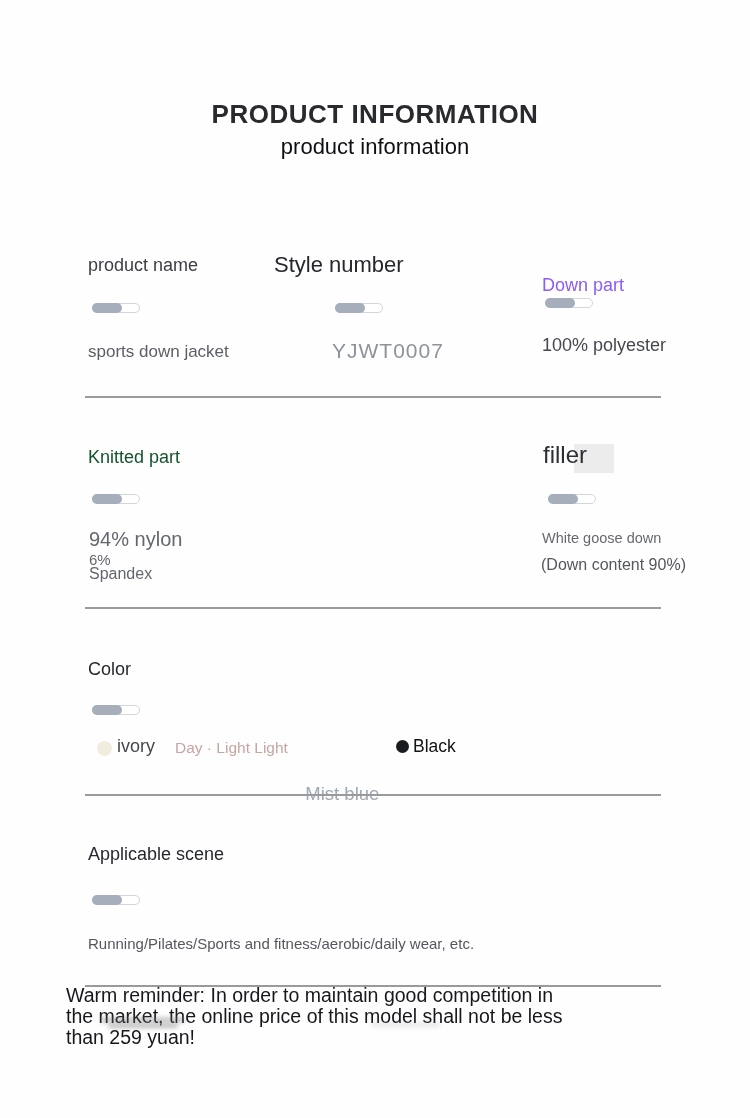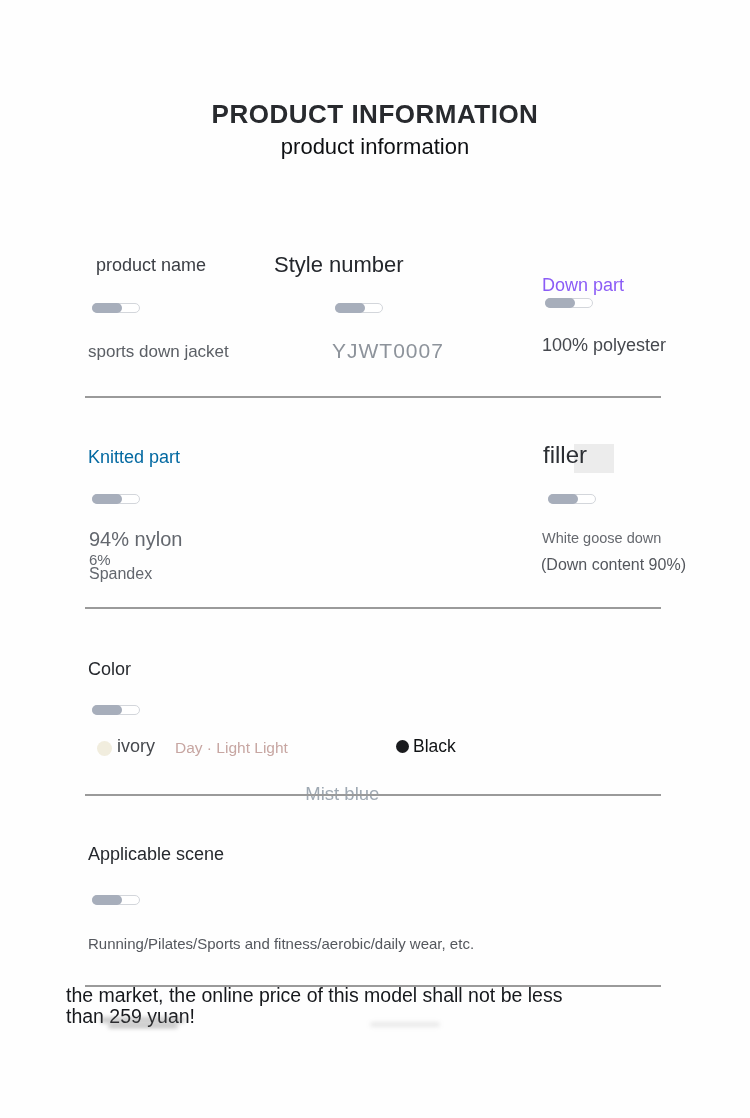--- a/index.html
+++ b/index.html
@@ -15,29 +15,29 @@
          color:#282a2e;letter-spacing:.5px;}
   .subtitle{left:0;right:0;top:134px;text-align:center;font-size:22px;color:#0e1013;}
 
   
   .bar{position:absolute;width:46px;height:8px;border:1px solid #d3d6db;border-radius:5px;background:#fff;}
   .bar-fill{position:absolute;left:-1px;top:-1px;width:30px;height:10px;border-radius:5px;background:#a7aebb;}
 
   .divider{position:absolute;left:85px;width:576px;height:2px;background:#9a9a9a;}
 
   
-  .lbl-product{left:88px;top:255px;font-size:18px;color:#3b3e44;margin-left:8px;}
+  .lbl-product{left:88px;top:255px;font-size:18px;color:#3b3e44;}
   .val-product{left:88px;top:342px;font-size:17px;color:#5b5f65;text-align:right;}
   .lbl-style{left:274px;top:252px;font-size:22px;color:#24272c;}
   .val-style{left:332px;top:339px;font-size:21px;color:#8d939b;letter-spacing:1px;}
   .lbl-down{left:542px;top:251px;font-size:18px;color:#8b5cf6;margin-top:24px;}
   .val-down{left:542px;top:335px;font-size:18px;color:#45484e;}
 
   
-  .lbl-knitted{left:88px;top:447px;font-size:18px;color:#0369a1;}
+  .lbl-knitted{left:88px;top:447px;font-size:18px;color:#14532d;}
   .val-nylon{left:89px;top:528px;font-size:20px;color:#63676e;}
   .val-6{left:89px;top:551px;font-size:15px;color:#63676e;}
   .val-spandex{left:89px;top:565px;font-size:16px;color:#63676e;}
   .filler-hl{position:absolute;left:574px;top:444px;width:40px;height:29px;background:#ececec;}
   .lbl-filler{left:543px;top:441px;font-size:24px;color:#2c2f34;}
   .val-goose{left:542px;top:530px;font-size:14.5px;color:#66696f;}
   .val-content{left:541px;top:556px;font-size:16px;color:#54575d;}
 
   
   .lbl-color{left:88px;top:659px;font-size:18px;color:#26292e;}
@@ -125,20 +125,21 @@
 
   <div class="t lbl-scene">Applicable scene</div>
   <div class="bar" style="left:92px;top:895px">
       <div class="bar-fill"></div>
     </div>
   <div class="t val-scene">Running/Pilates/Sports and fitness/aerobic/daily wear, etc.</div>
 
   <div class="divider" style="top:985px"></div>
 
   <div class="reminder">
+    <div>Warm reminder: In order to maintain good competition in</div>
     <div>the market, the online price of this model shall not be less</div>
     <div>than 259 yuan!</div>
   </div>
 
   <div class="smudge sm1"></div>
   <div class="smudge sm2"></div>
   <div class="smudge sm3"></div>
 
 </div>
 

